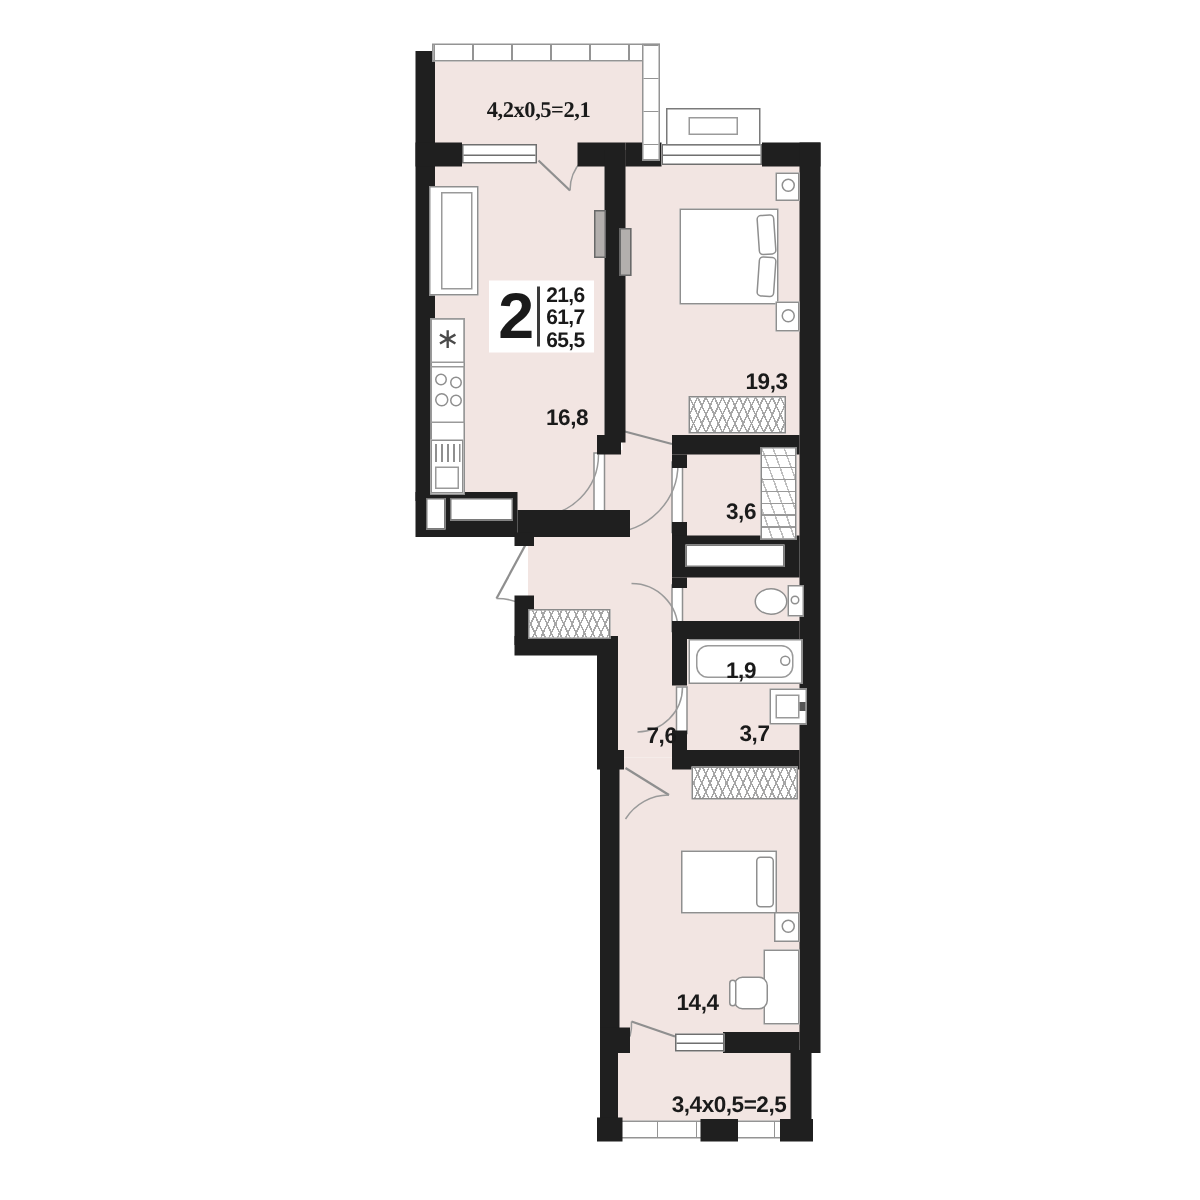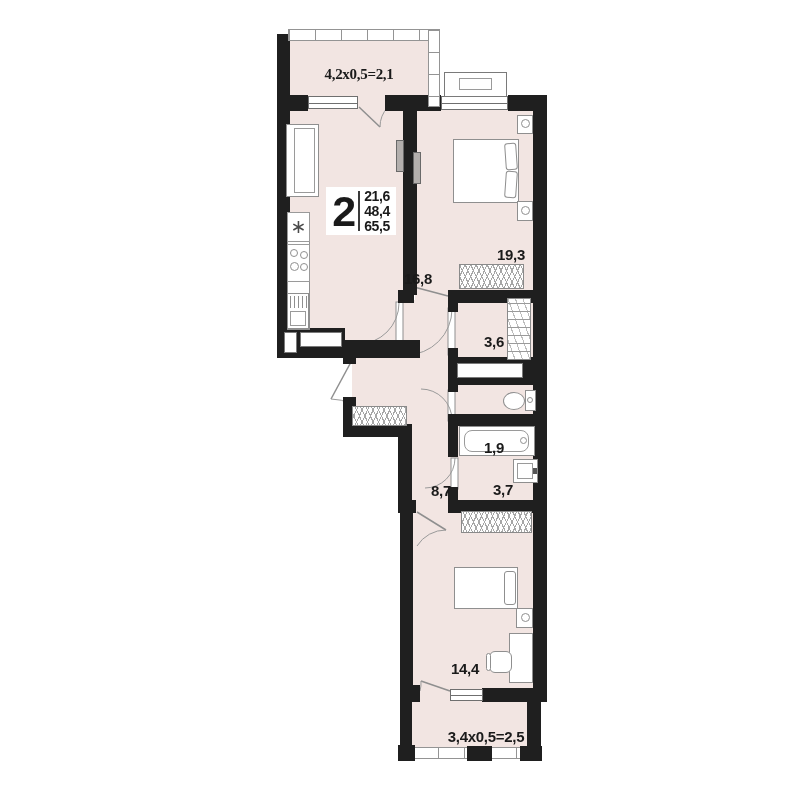--- a/index.html
+++ b/index.html
@@ -182,27 +182,27 @@
   <div class="furn" style="left:489px;top:651px;width:23px;height:22px;border-radius:6px;"></div>
   <div class="furn" style="left:486px;top:653px;width:5px;height:18px;border-radius:3px;"></div>
 
   <div class="lbl" style="left:299px;top:66px;width:120px;font-family:Liberation Serif, serif;">4,2х0,5=2,1</div>
 
   <div class="badge">
     <span class="big">2</span>
     <span class="sep"></span>
     <span class="col">
       <span>21,6</span>
-      <span>48,4</span>
+      <span>61,7</span>
       <span>65,5</span>
     </span>
   </div>
 
-  <div class="lbl" style="left:356px;top:270px;width:44px;margin-left:40px;">16,8</div>
+  <div class="lbl" style="left:356px;top:270px;width:44px;">16,8</div>
   <div class="lbl" style="left:485px;top:246px;width:52px;">19,3</div>
   <div class="lbl" style="left:474px;top:333px;width:40px;">3,6</div>
   <div class="lbl" style="left:474px;top:399px;width:40px;margin-top:40px;">1,9</div>
-  <div class="lbl" style="left:421px;top:482px;width:40px;">8,7</div>
+  <div class="lbl" style="left:421px;top:482px;width:40px;">7,6</div>
   <div class="lbl" style="left:483px;top:481px;width:40px;">3,7</div>
   <div class="lbl" style="left:441px;top:660px;width:48px;">14,4</div>
   <div class="lbl" style="left:426px;top:728px;width:120px;">3,4х0,5=2,5</div>
 
 </div>
 
 </body></html>

